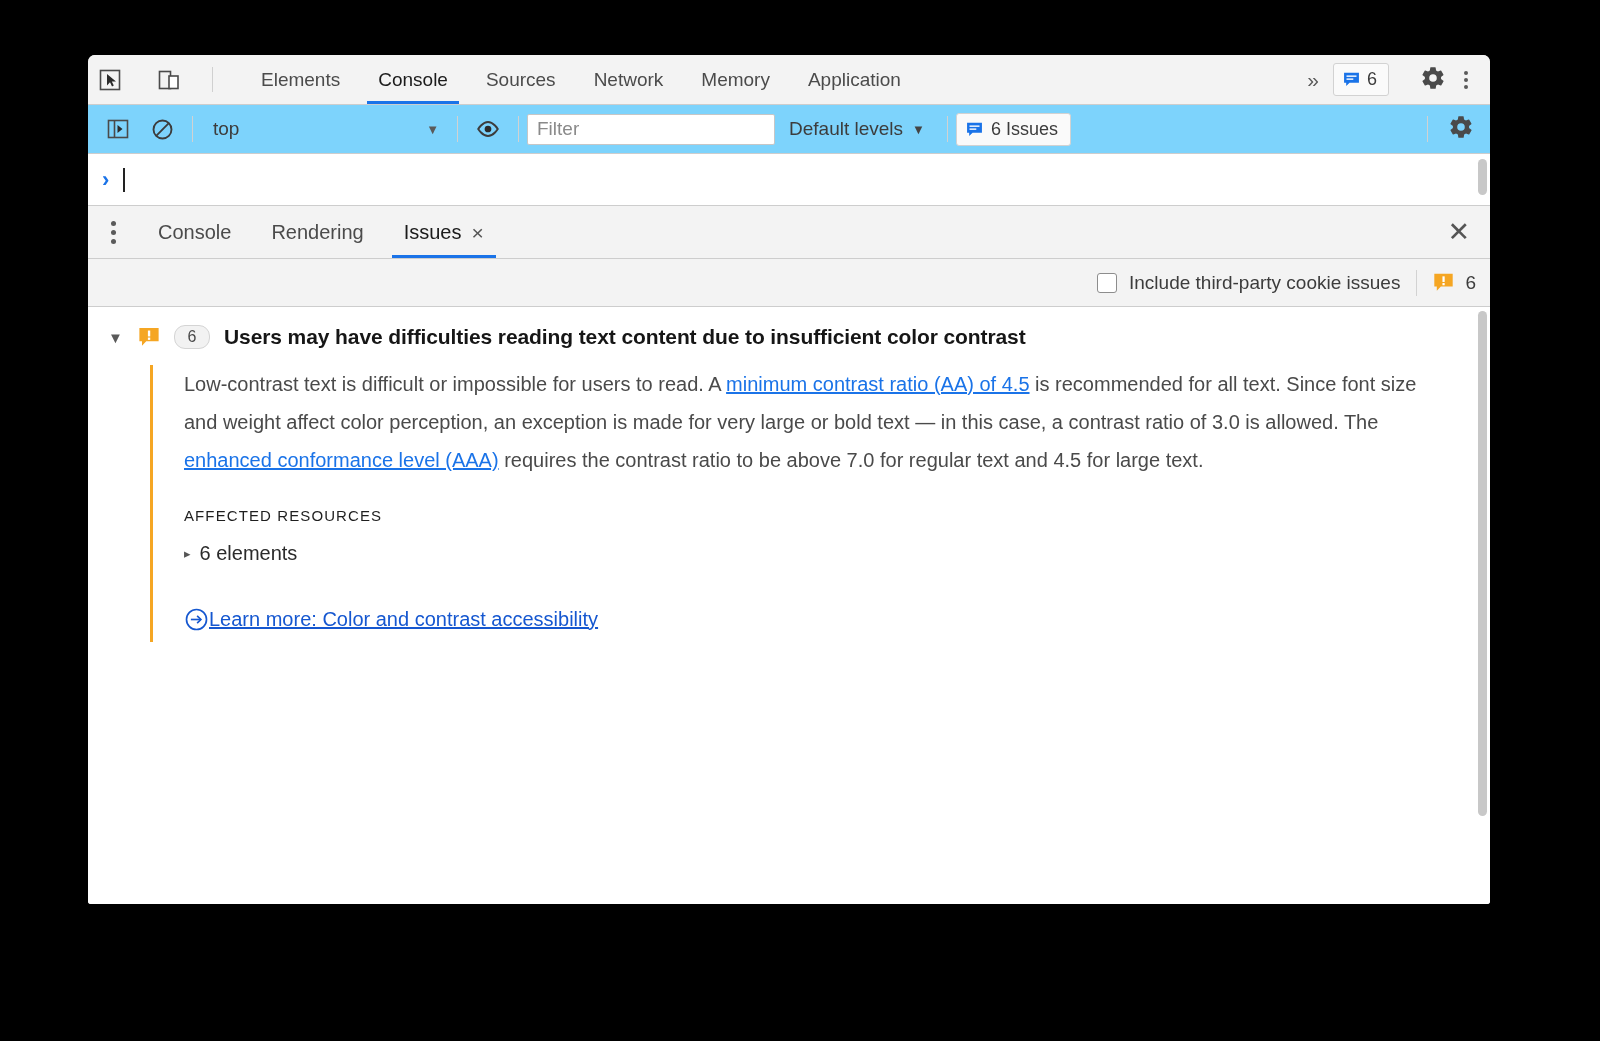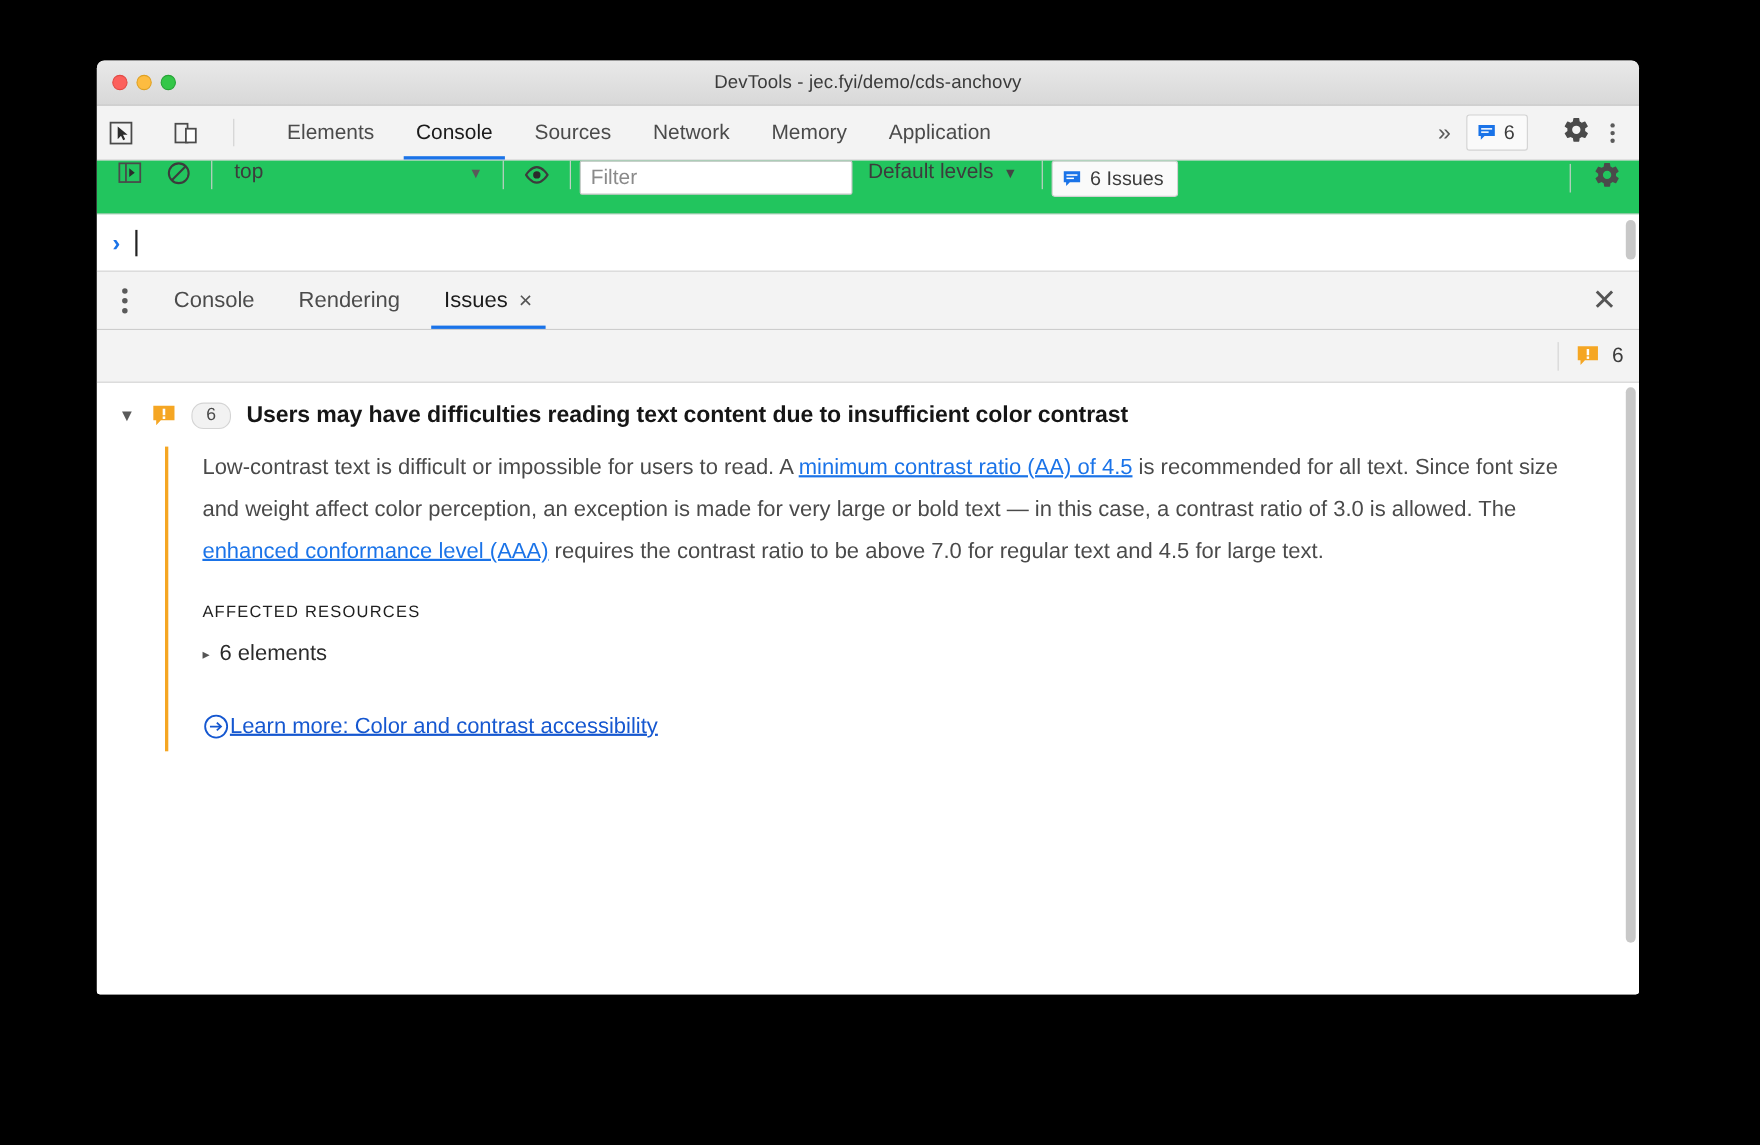--- a/index.html
+++ b/index.html
@@ -69,23 +69,23 @@
     background: #fafafa;
     padding: 5px 11px 5px 9px; font-size: 18px; color: #3c3c3c;
   }
   .gear { margin: 0 16px 0 18px; }
   .kebab { padding: 0 10px 0 2px; display: flex; flex-direction: column; gap: 3px; align-items: center; }
   .kebab i { width: 4px; height: 4px; border-radius: 50%; background: #5a5a5a; display: block; }
 
   
   #filterbar {
     height: 49px; flex: 0 0 49px;
-    background: #22c55e;
+    background: #7dd3fc;
     border-bottom: 1px solid #cdcdcd;
-    display: flex; align-items: flex-start; padding: 0 8px;
+    display: flex; align-items: center; padding: 0 8px;
   }
   .fb-sep { width: 1px; height: 26px; background: #d2d2d2; margin: 0 8px; }
   #context-selector {
     display: flex; align-items: center; justify-content: space-between;
     width: 248px; padding: 0 10px 0 12px;
     font-size: 19px; color: #3c3c3c;
   }
   #context-selector .caret { font-size: 13px; color: #5a5a5a; }
   #filter-input {
     width: 248px; height: 31px;
@@ -194,28 +194,20 @@
   #issues-scrollbar {
     position: absolute; right: 3px; top: 4px; width: 9px; height: 505px;
     background: #c8c8c8; border-radius: 5px;
   }
 </style>
 </head>
 <body>
 
 <div id="window">
 
-  <div id="titlebar">
-    <div class="traffic">
-      <span class="tl red"></span>
-      <span class="tl yellow"></span>
-      <span class="tl green"></span>
-    </div>
-    <div id="window-title">DevTools - jec.fyi/demo/cds-anchovy</div>
-  </div>
 
   <div id="tabbar">
     <div class="tb-iconbtn">
       <svg width="22" height="22" viewBox="0 0 22 22">
         <rect x="1.5" y="1.5" width="19" height="19" fill="none" stroke="#4a4a4a" stroke-width="1.6"></rect>
         <path d="M8 5 L8 16.5 L11 13.3 L13 17.5 L14.8 16.6 L12.8 12.6 L17 12.6 Z" fill="#2b2b2b"></path>
       </svg>
     </div>
     <div class="tb-iconbtn">
       <svg width="22" height="22" viewBox="0 0 22 22">
@@ -341,20 +333,24 @@
         <span>Rendering</span>
       </div>
       <div class="dtab active">
         <span>Issues</span>
         <span class="xclose">×</span>
       </div>
       <div id="drawer-close">✕</div>
     </div>
 
     <div id="issues-toolbar">
+      <div id="third-party-row">
+        <span id="third-party-checkbox"></span>
+        <span id="third-party-label">Include third-party cookie issues</span>
+      </div>
       <div class="it-sep"></div>
       <div id="toolbar-issue-count">
         <svg width="21" height="21" viewBox="0 0 16 16">
           <path d="M1 1.4h14v9.6H6L2.9 14.3V11H1z" fill="#f5a623"></path>
           <rect x="7.2" y="3.3" width="1.7" height="4.3" fill="#fff"></rect>
           <rect x="7.2" y="8.4" width="1.7" height="1.7" fill="#fff"></rect>
         </svg>
         <span>6</span>
       </div>
     </div>

